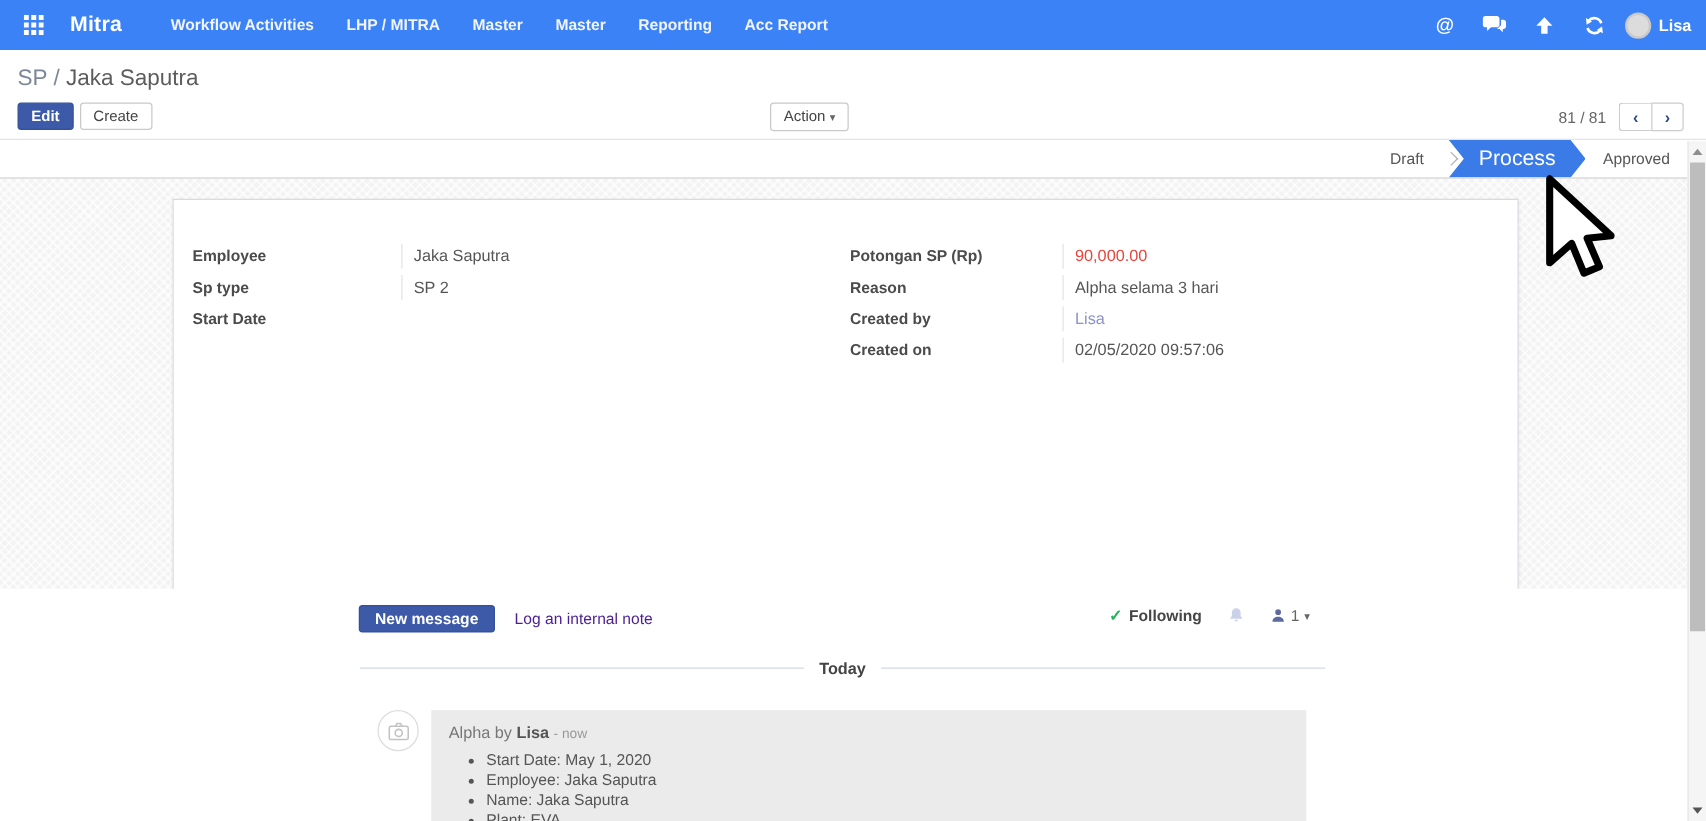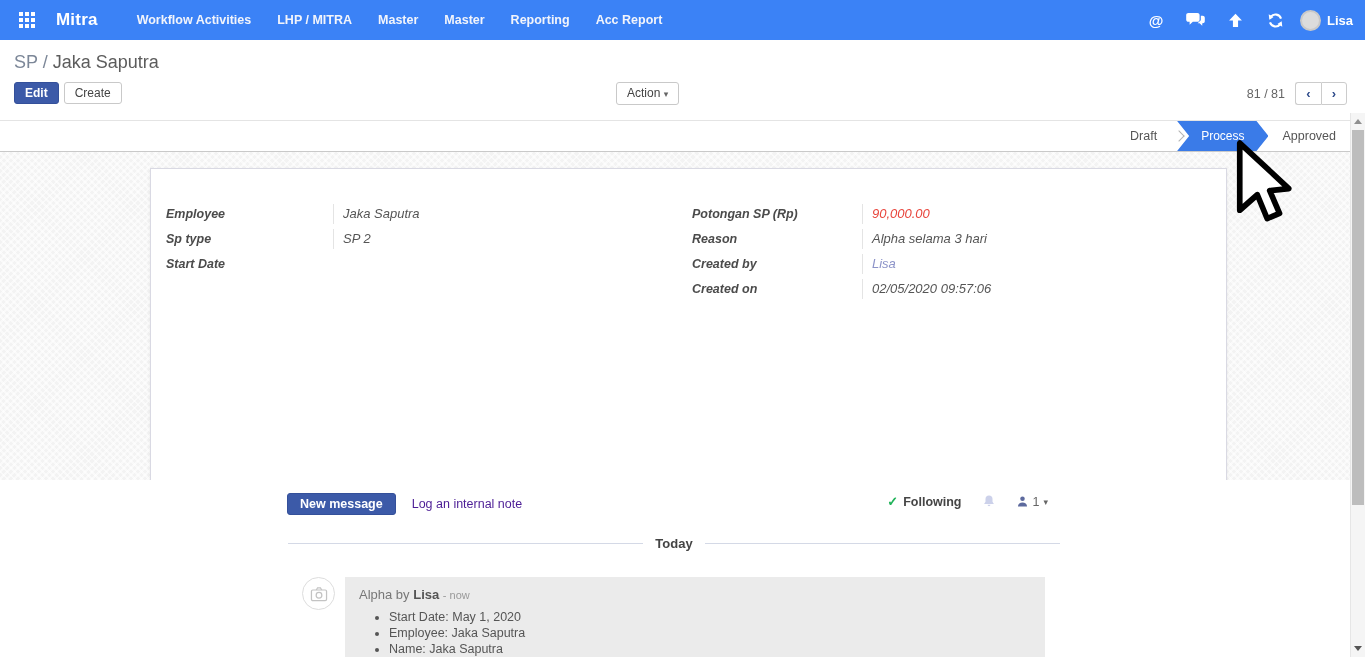--- a/index.html
+++ b/index.html
@@ -14,50 +14,50 @@
   .nav-menus { display:flex; align-items:center; gap:4px; }
   .nav-item { padding:6px 11px; font-size:12.5px; font-weight:bold; color:#f2f4fb; cursor:pointer; white-space:nowrap; }
   .nav-right { margin-left:auto; display:flex; align-items:center; gap:8px; }
   .nav-icon { width:32px; height:30px; display:flex; align-items:center; justify-content:center; cursor:pointer; }
   .at-glyph { font-size:15px; font-weight:bold; color:#fff; }
   .user-menu { display:flex; align-items:center; gap:6px; cursor:pointer; }
   .avatar-sm { width:21px; height:21px; border-radius:50%; background:#dcdcdc; border:2px solid #c9c9c9; display:inline-block; }
   .user-name { font-size:13px; font-weight:bold; }
 
   
-  .control-panel { background:#fff; padding:12px 14px 0 14px; height:81px; position:relative; border-bottom:1px solid #e4e4e4; }
+  .control-panel { background:#fff; padding:12px 14px 0 14px; height:72px; position:relative; border-bottom:1px solid #e4e4e4; }
   .breadcrumb { font-size:18px; color:#7c8798; }
   .breadcrumb .bc-link { color:#7c8798; cursor:pointer; }
   .breadcrumb .bc-current { color:#5c5c5c; }
   .cp-buttons { margin-top:9px; display:flex; gap:5px; }
   .btn { font-size:12px; padding:2px 10px; border-radius:3px; border:1px solid #c9c9c9; background:#fff; color:#444; cursor:pointer; line-height:16px; }
   .btn-primary { background:#3c5aa8; border-color:#34509a; color:#fff; font-weight:bold; }
   .action-dd { position:absolute; left:616px; top:42px; }
   .pager { position:absolute; right:18px; top:42px; display:flex; align-items:center; gap:10px; }
   .pager-count { font-size:12.5px; color:#666; }
   .pager-btns { display:flex; }
   .pager-btn { width:26px; height:23px; background:#fff; border:1px solid #ccc; color:#2d4a8a; font-weight:bold; font-size:13px; display:flex; align-items:center; justify-content:center; cursor:pointer; }
   .pager-btn:first-child { border-radius:3px 0 0 3px; border-right:none; }
   .pager-btn:last-child { border-radius:0 3px 3px 0; }
 
   
   .status-row { height:31px; background:#fff; border-bottom:1px solid #c9c9c9; display:flex; justify-content:flex-end; align-items:stretch; padding-right:15px; }
   .statusbar { display:flex; align-items:stretch; }
   .sb-state { display:flex; align-items:center; padding:0 14px; font-size:12.5px; color:#555; cursor:pointer; }
   .sb-chevron { width:8px; height:8px; border-top:1px solid #b3b3b3; border-right:1px solid #b3b3b3; transform:rotate(45deg); align-self:center; margin:0 0 0 4px; }
-  .sb-active { background:#3a7be8; color:#fff; padding:0 24px; margin-left:-6px; clip-path:polygon(0 0, calc(100% - 12px) 0, 100% 50%, calc(100% - 12px) 100%, 0 100%, 12px 50%); display:flex; align-items:center; font-size:12px; cursor:pointer; }
+  .sb-active { background:#3a7be8; color:#fff; padding:0 24px; margin-left:-6px; clip-path:polygon(0 0, calc(100% - 12px) 0, 100% 50%, calc(100% - 12px) 100%, 0 100%, 12px 50%); display:flex; align-items:center; font-size:17px; cursor:pointer; }
 
   
   .sheet-bg { position:relative; height:328px;
      background-color:#f3f3f3;
      background-image:
        repeating-linear-gradient(45deg, rgba(255,255,255,.55) 0 2px, transparent 2px 5px),
        repeating-linear-gradient(-45deg, rgba(255,255,255,.55) 0 2px, transparent 2px 5px);
   }
-  .sheet { position:absolute; left:150px; top:16px; width:1077px; height:325px; background:#fff; border:1px solid #d9d9e3; box-shadow:0 1px 3px rgba(0,0,0,.08);font-style:italic; }
+  .sheet { position:absolute; left:138px; top:16px; width:1077px; height:325px; background:#fff; border:1px solid #d9d9e3; box-shadow:0 1px 3px rgba(0,0,0,.08); }
   .fields { display:flex; padding:32px 15px 0 15px; }
   .fcol-left { width:526px; }
   .fcol-right { flex:1; }
   .frow { display:flex; align-items:center; height:25px; }
   .flabel { font-size:12.5px; font-weight:bold; color:#4b4b4b; }
   .fcol-left .flabel { width:167px; }
   .fcol-right .flabel { width:170px; }
   .fvalue { border-left:1px solid #e4e4e4; padding-left:9px; font-size:13px; color:#555; min-height:20px; display:flex; align-items:center; flex:1; }
   .val-red { color:#e8453c; }
   .val-link { color:#8c93c8; cursor:pointer; }

